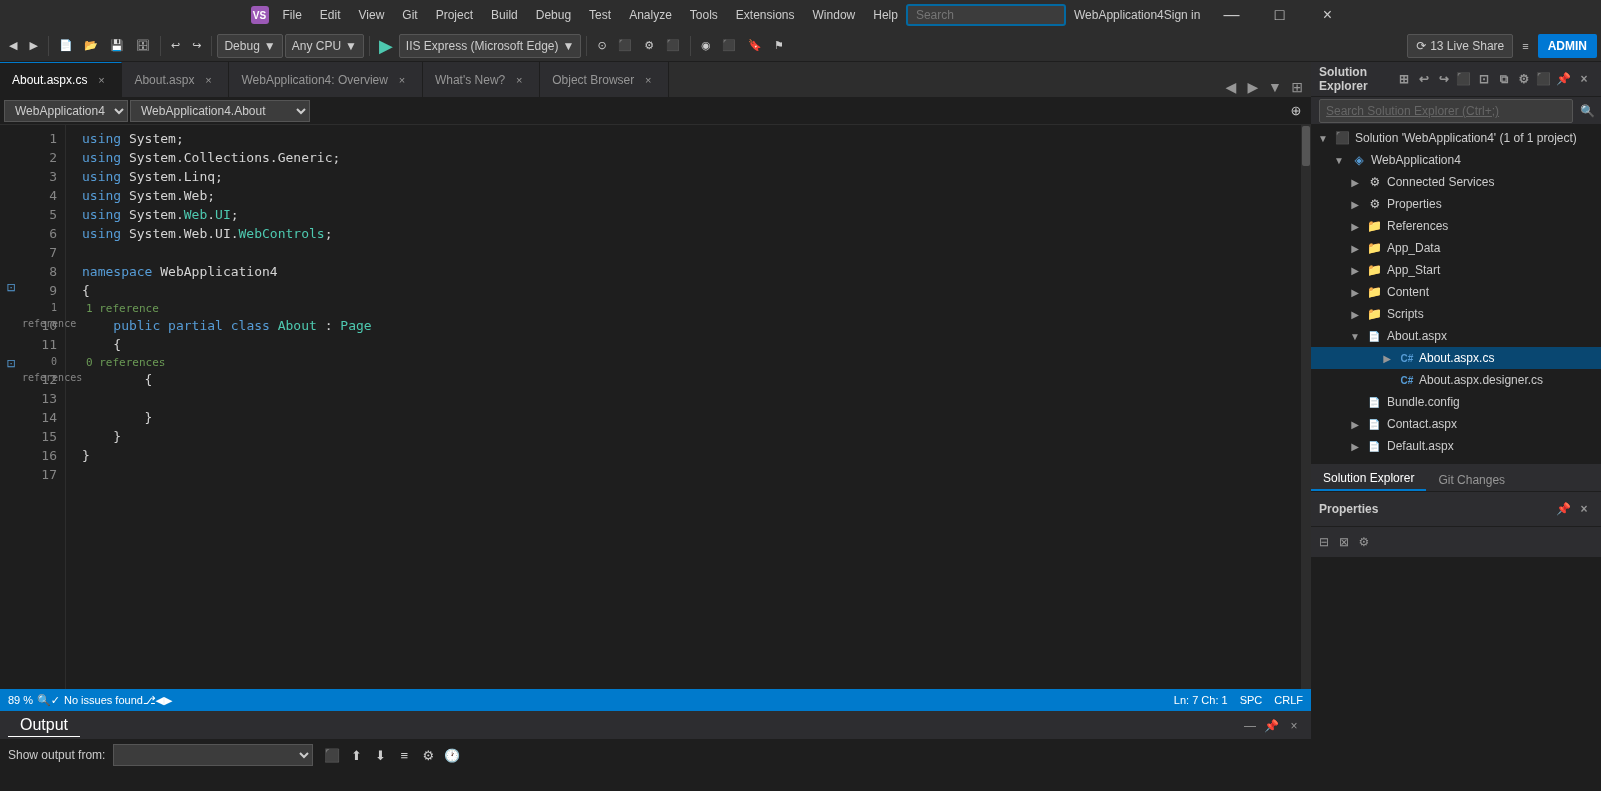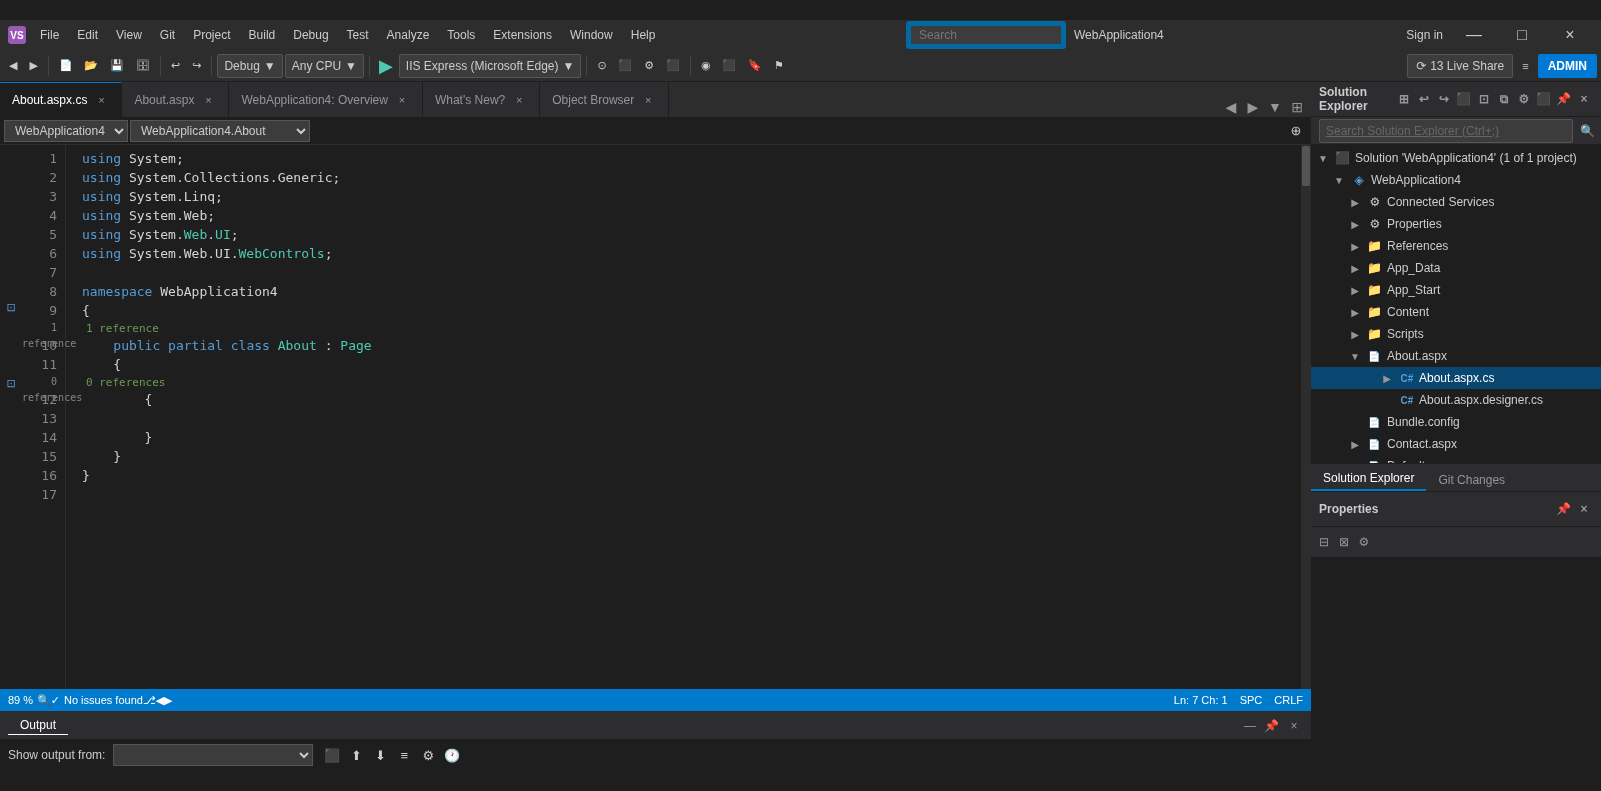--- a/index.html
+++ b/index.html
@@ -14,24 +14,23 @@
       display: flex;
       flex-direction: column;
     }
 
     
     .title-bar {
       height: 30px;
       background: #2d2d2d;
       display: flex;
       align-items: center;
-      justify-content: space-between;
+      justify-content: center;
       padding: 4px 8px;
       flex-shrink: 0;
-      margin-top: 20px;
     }
     .title-bar-left {
       display: flex;
       align-items: center;
       gap: 6px;
     }
     .title-bar-logo {
       width: 18px; height: 18px;
       background: #9b59b6;
       border-radius: 3px;
@@ -63,21 +62,21 @@
       width: 160px;
       position: relative;
     }
     .search-wrap {
       position: relative;
       display: flex;
       align-items: center;
     }
     .search-wrap input {
       background: #3c3c3c;
-      border: 5px solid #0369a1;
+      border: 2px solid #0369a1;
       border-radius: 3px;
       padding: 2px 8px;
       color: #ccc;
       font-size: 12px;
       width: 160px;
     }
     .title-bar-app-name {
       color: #ccc;
       font-size: 12px;
     }
@@ -358,21 +357,21 @@
       background: #2d2d30;
       display: flex;
       align-items: center;
       padding: 0 8px;
       gap: 4px;
       border-bottom: 1px solid #1e1e1e;
     }
     .output-tab {
       padding: 2px 12px;
       color: #ccc;
-      font-size: 12px;
+      font-size: 16px;
       cursor: pointer;
     }
     .output-tab.active { color: white; border-bottom: 1px solid white; }
     .output-tab-actions {
       margin-left: auto;
       display: flex;
       gap: 4px;
     }
     .output-content {
       flex: 1;

